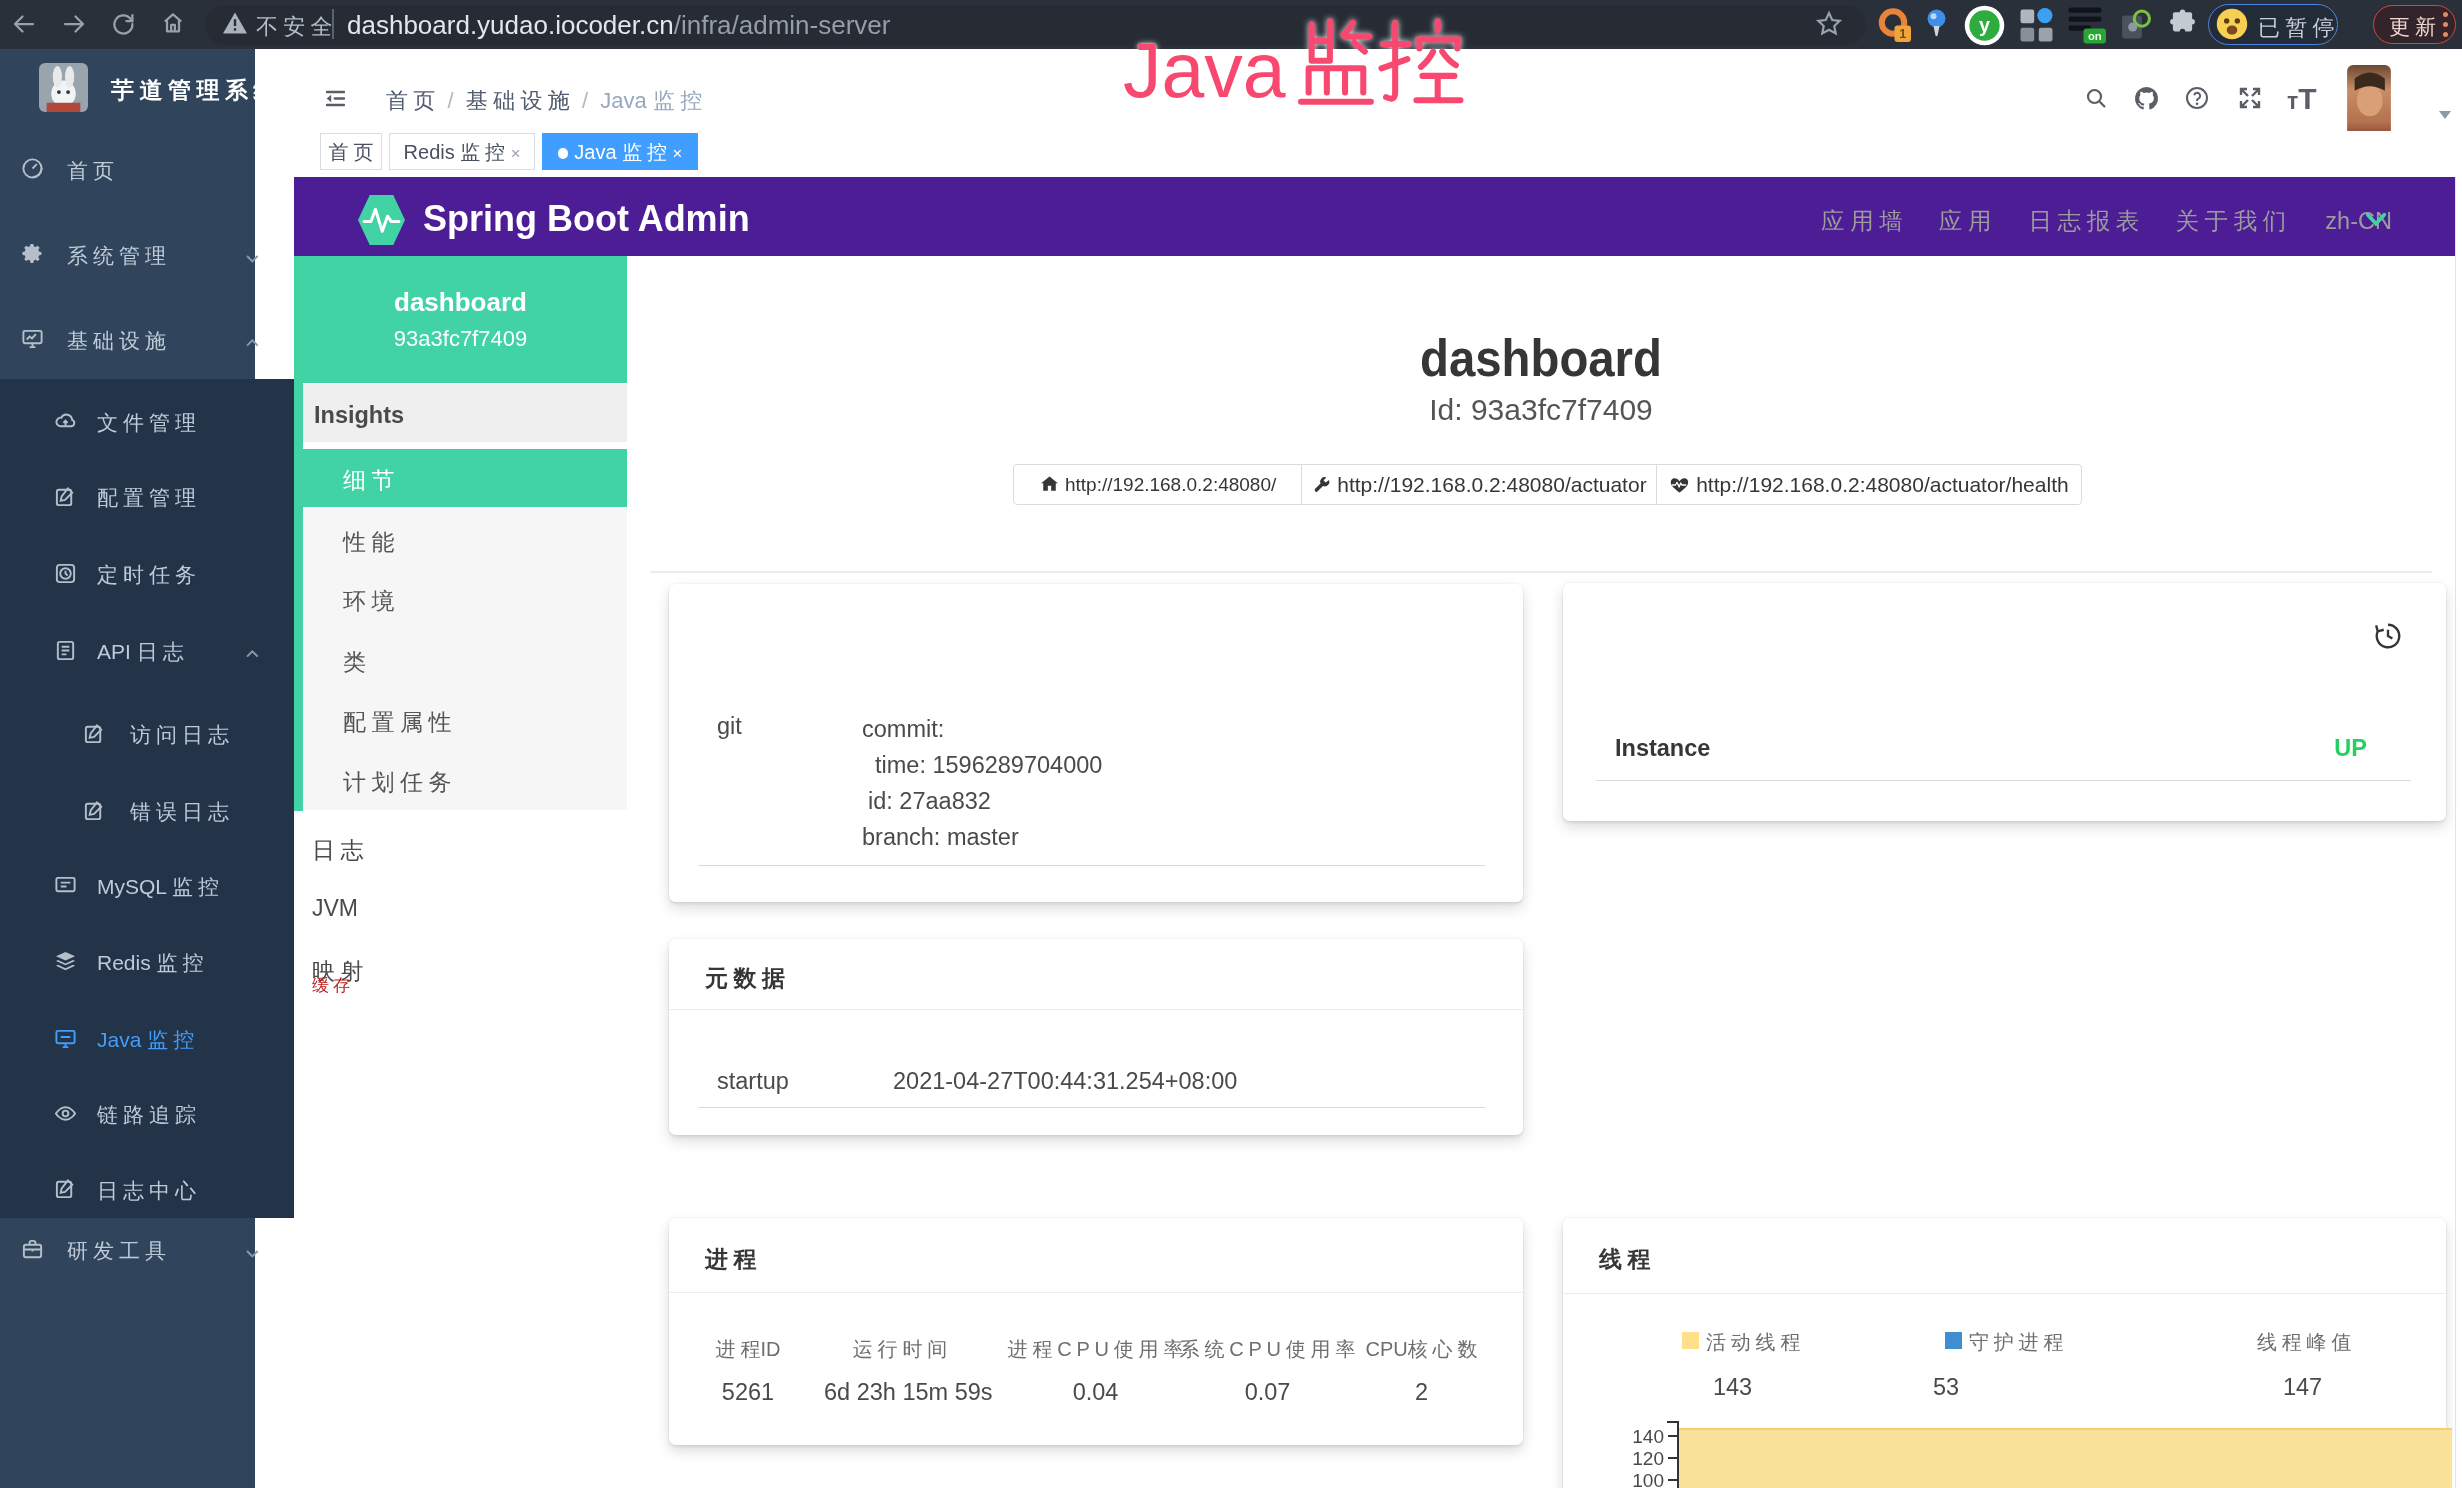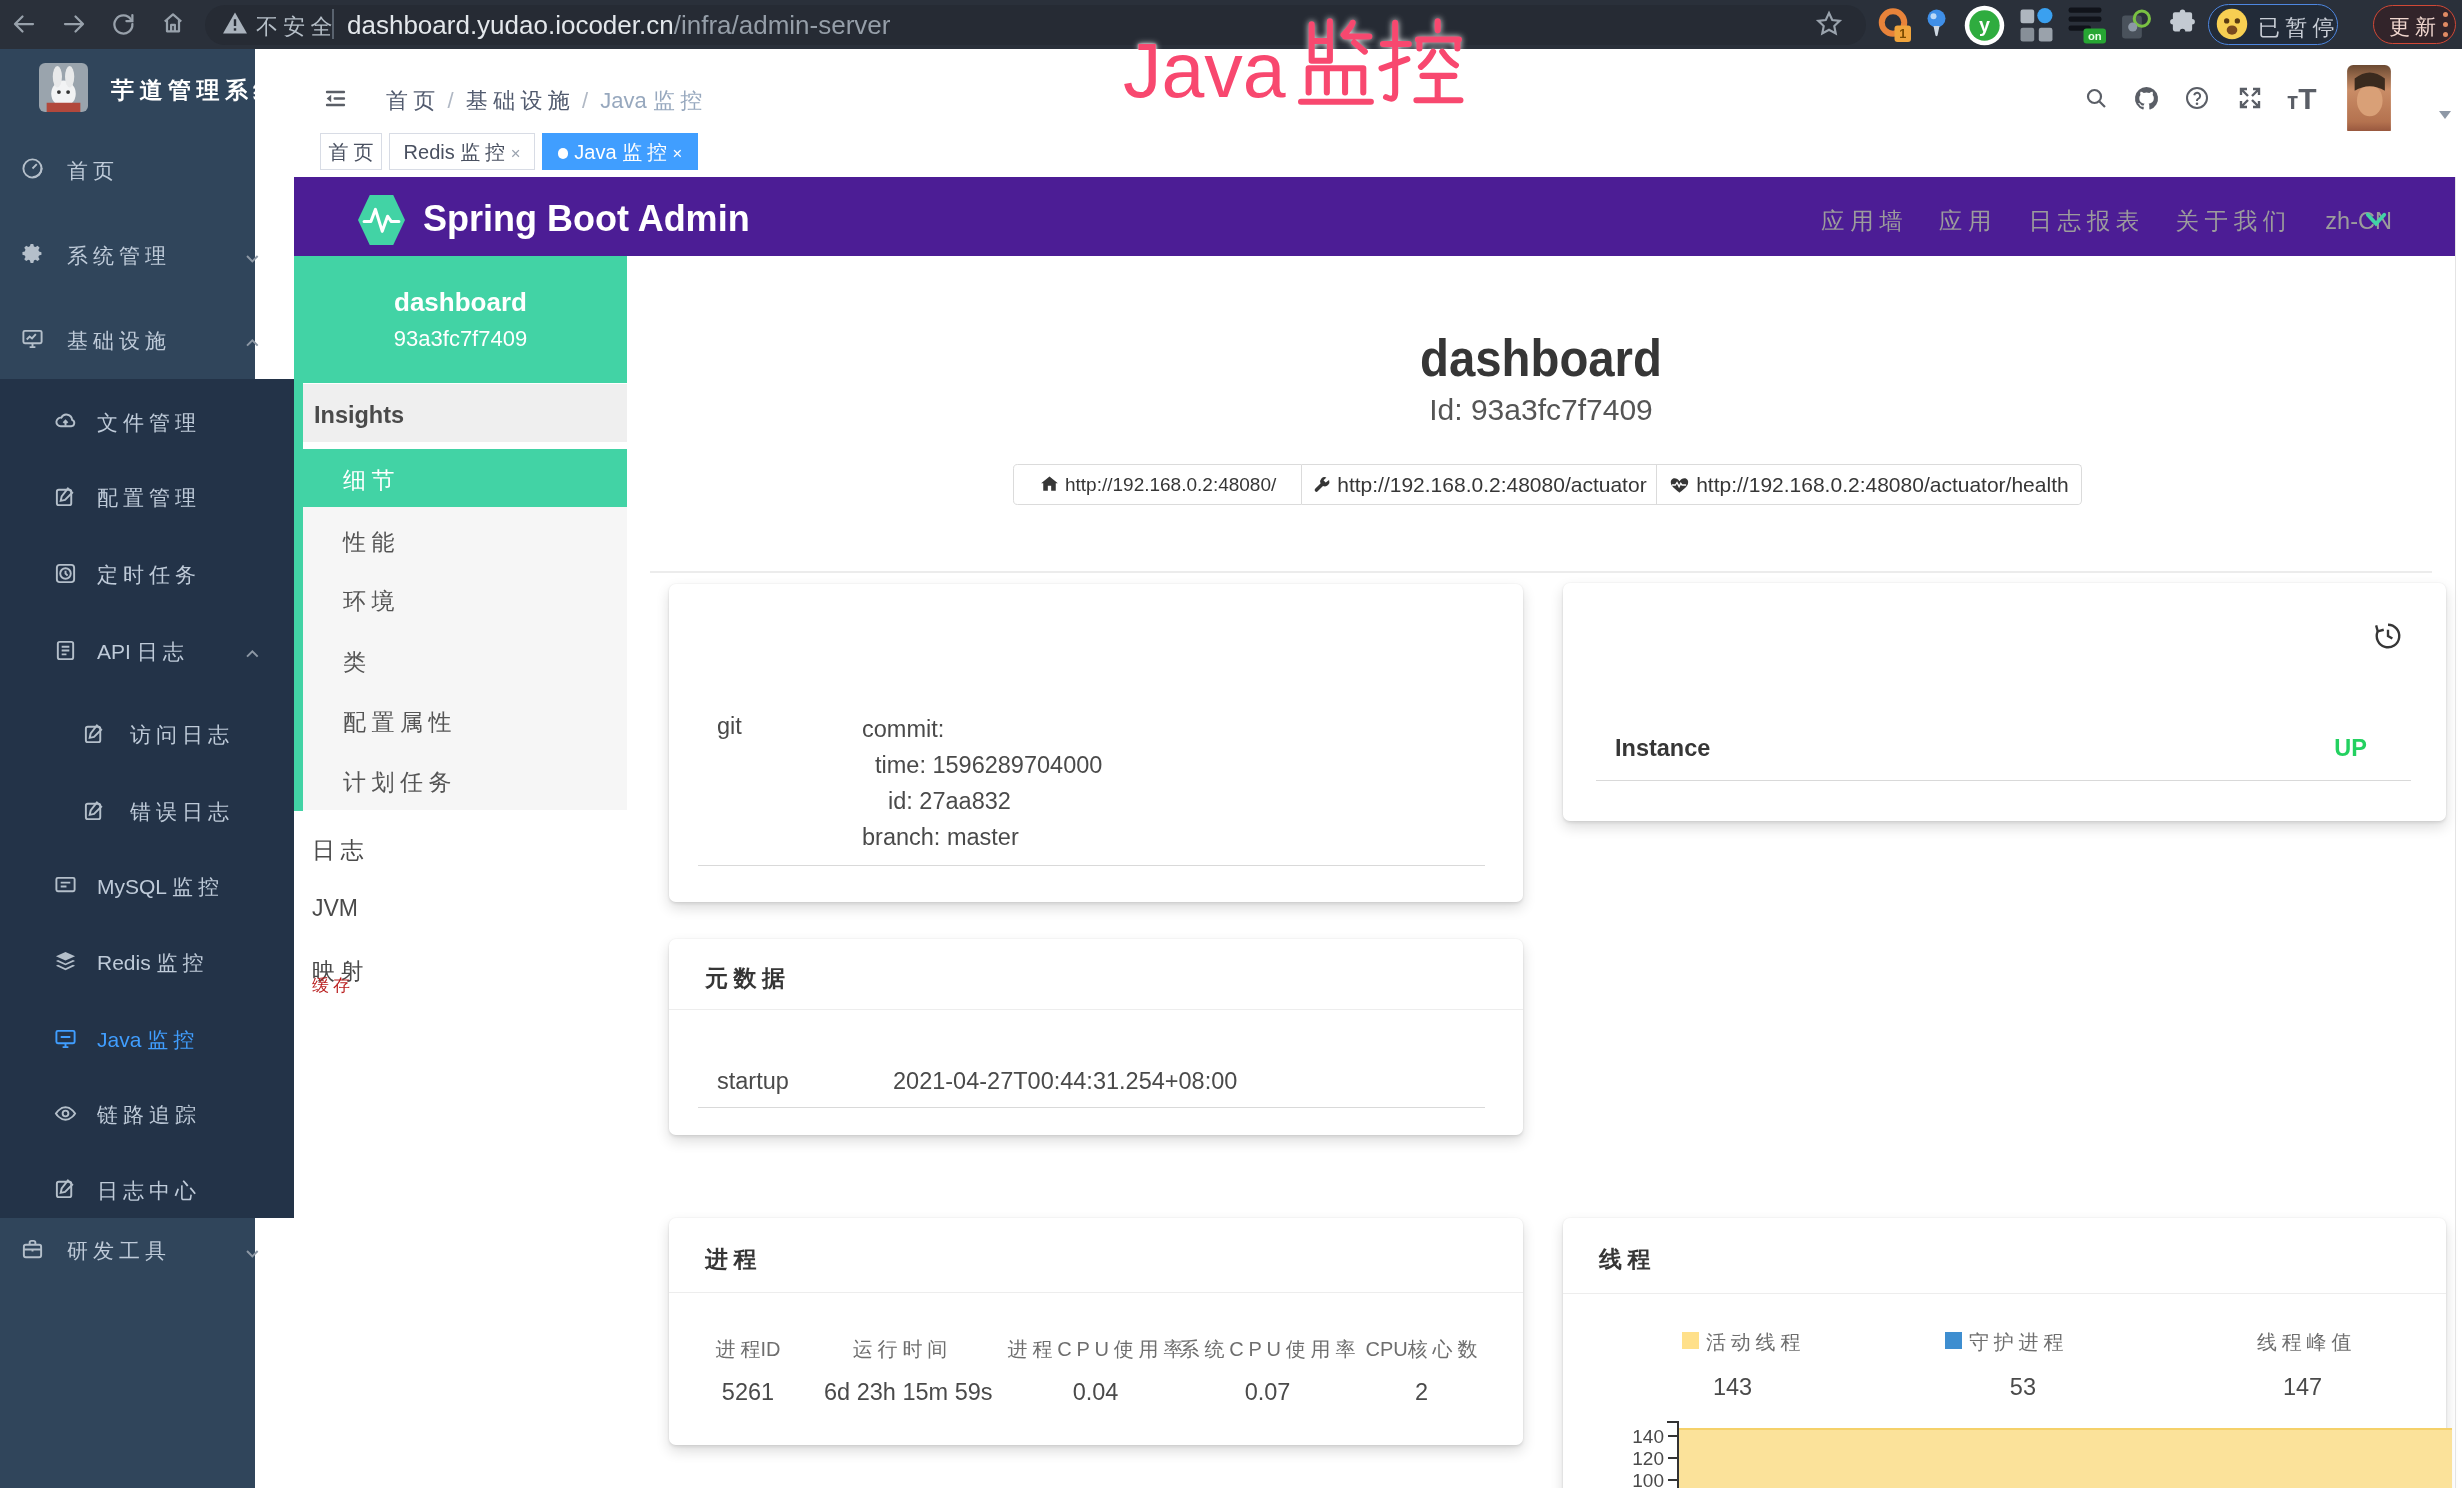--- a/index.html
+++ b/index.html
@@ -304,21 +304,21 @@
  <div class="a" style="left:1030px;top:208px;width:425px;height:41px;border:1.5px solid #dbdbdb;border-left:none;border-radius:0 4.6px 4.6px 0;font-size:21px;color:#363636;line-height:39px;text-align:center">
   <svg width="21" height="20" viewBox="0 0 24 24" fill="#363636" style="vertical-align:-3px">
         <path d="M12 21s-8-5.5-10-10C.5 7 3 4 6 4c2.5 0 4.5 1.5 6 3.5C13.5 5.5 15.5 4 18 4c3 0 5.5 3 4 7-2 4.5-10 10-10 10z"></path>
         <path d="M3 12h4l2-3 2.5 5 2-4 1.5 2h5" stroke="#fff" stroke-width="1.6" fill="none"></path>
       </svg>
   http://192.168.0.2:48080/actuator/health</div>
  <div class="a" style="left:23px;top:315px;width:1782px;height:1.5px;background:#ececec"></div>
 
  <div class="card" style="left:42px;top:328px;width:854px;height:318px">
   <div class="a gtx" style="left:48px;top:129px;font-size:23.5px">git</div>
-  <div class="a gtx" style="left:193px;top:127px;font-size:23.5px;line-height:36px">commit:<br><span style="margin-left:13px">time: 1596289704000</span><br><span style="margin-left:26px">id: 27aa832</span><br>branch: master</div>
+  <div class="a gtx" style="left:193px;top:127px;font-size:23.5px;line-height:36px">commit:<br><span style="margin-left:13px">time: 1596289704000</span><br><span style="margin-left:6px">id: 27aa832</span><br>branch: master</div>
   <div class="a" style="left:29px;top:281px;width:787px;height:0.8px;background:#d9d9d9"></div>
  </div>
 
  <div class="card" style="left:42px;top:683px;width:854px;height:196px">
   <div class="chead" style="height:71px">
         <span style="position:absolute;left:36px;top:23.5px" class="cjk">元数据</span>
       </div>
   <div class="a gtx" style="left:48px;top:129px;font-size:23.5px">startup</div>
   <div class="a gtx" style="left:224px;top:129px;font-size:23.5px">2021-04-27T00:44:31.254+08:00</div>
   <div class="a" style="left:29px;top:168px;width:787px;height:0.8px;background:#d9d9d9"></div>
@@ -361,21 +361,21 @@
       </div>
   <div class="a" style="left:0;top:111px;width:100%;font-size:20px;color:#6e6e6e">
    <span class="a" style="left:119px;top:3px;width:16.7px;height:16.7px;background:#ffe08a"></span>
    <span class="a" style="left:143px"><span class="cjk">活动线程</span></span>
    <span class="a" style="left:382px;top:3px;width:16.7px;height:16.7px;background:#3e8ed0"></span>
    <span class="a" style="left:406px"><span class="cjk">守护进程</span></span>
    <span class="a" style="left:694px;width:91px;text-align:center"><span class="cjk">线程峰值</span></span>
   </div>
   <div class="a" style="left:0;top:156px;width:100%;font-size:23.5px;color:#4a4a4a">
    <span class="a" style="left:124px;width:91px;text-align:center">143</span>
-   <span class="a" style="left:382px;width:91px;text-align:right">53</span>
+   <span class="a" style="left:370px;width:91px;text-align:left">53</span>
    <span class="a" style="left:694px;width:91px;text-align:center">147</span>
   </div>
   <div class="a" style="left:115px;top:210px;width:774px;height:321px;background:#fbe29a;border-top:2.3px solid #f5d169"></div>
   <div class="a" style="left:114px;top:203px;width:1.5px;height:328px;background:#333"></div>
   <div class="a" style="left:104px;top:203px;width:10.6px;height:1.5px;background:#333"></div>
   <div class="a" style="left:105px;top:217px;width:9px;height:1.5px;background:#333"></div>
   <div class="a" style="left:105px;top:239px;width:9px;height:1.5px;background:#333"></div>
   <div class="a" style="left:105px;top:261px;width:9px;height:1.5px;background:#333"></div>
   <div class="a" style="left:46px;top:208px;width:55px;text-align:right;font-size:19px;color:#4a4a4a">140</div>
   <div class="a" style="left:46px;top:230px;width:55px;text-align:right;font-size:19px;color:#4a4a4a">120</div>

